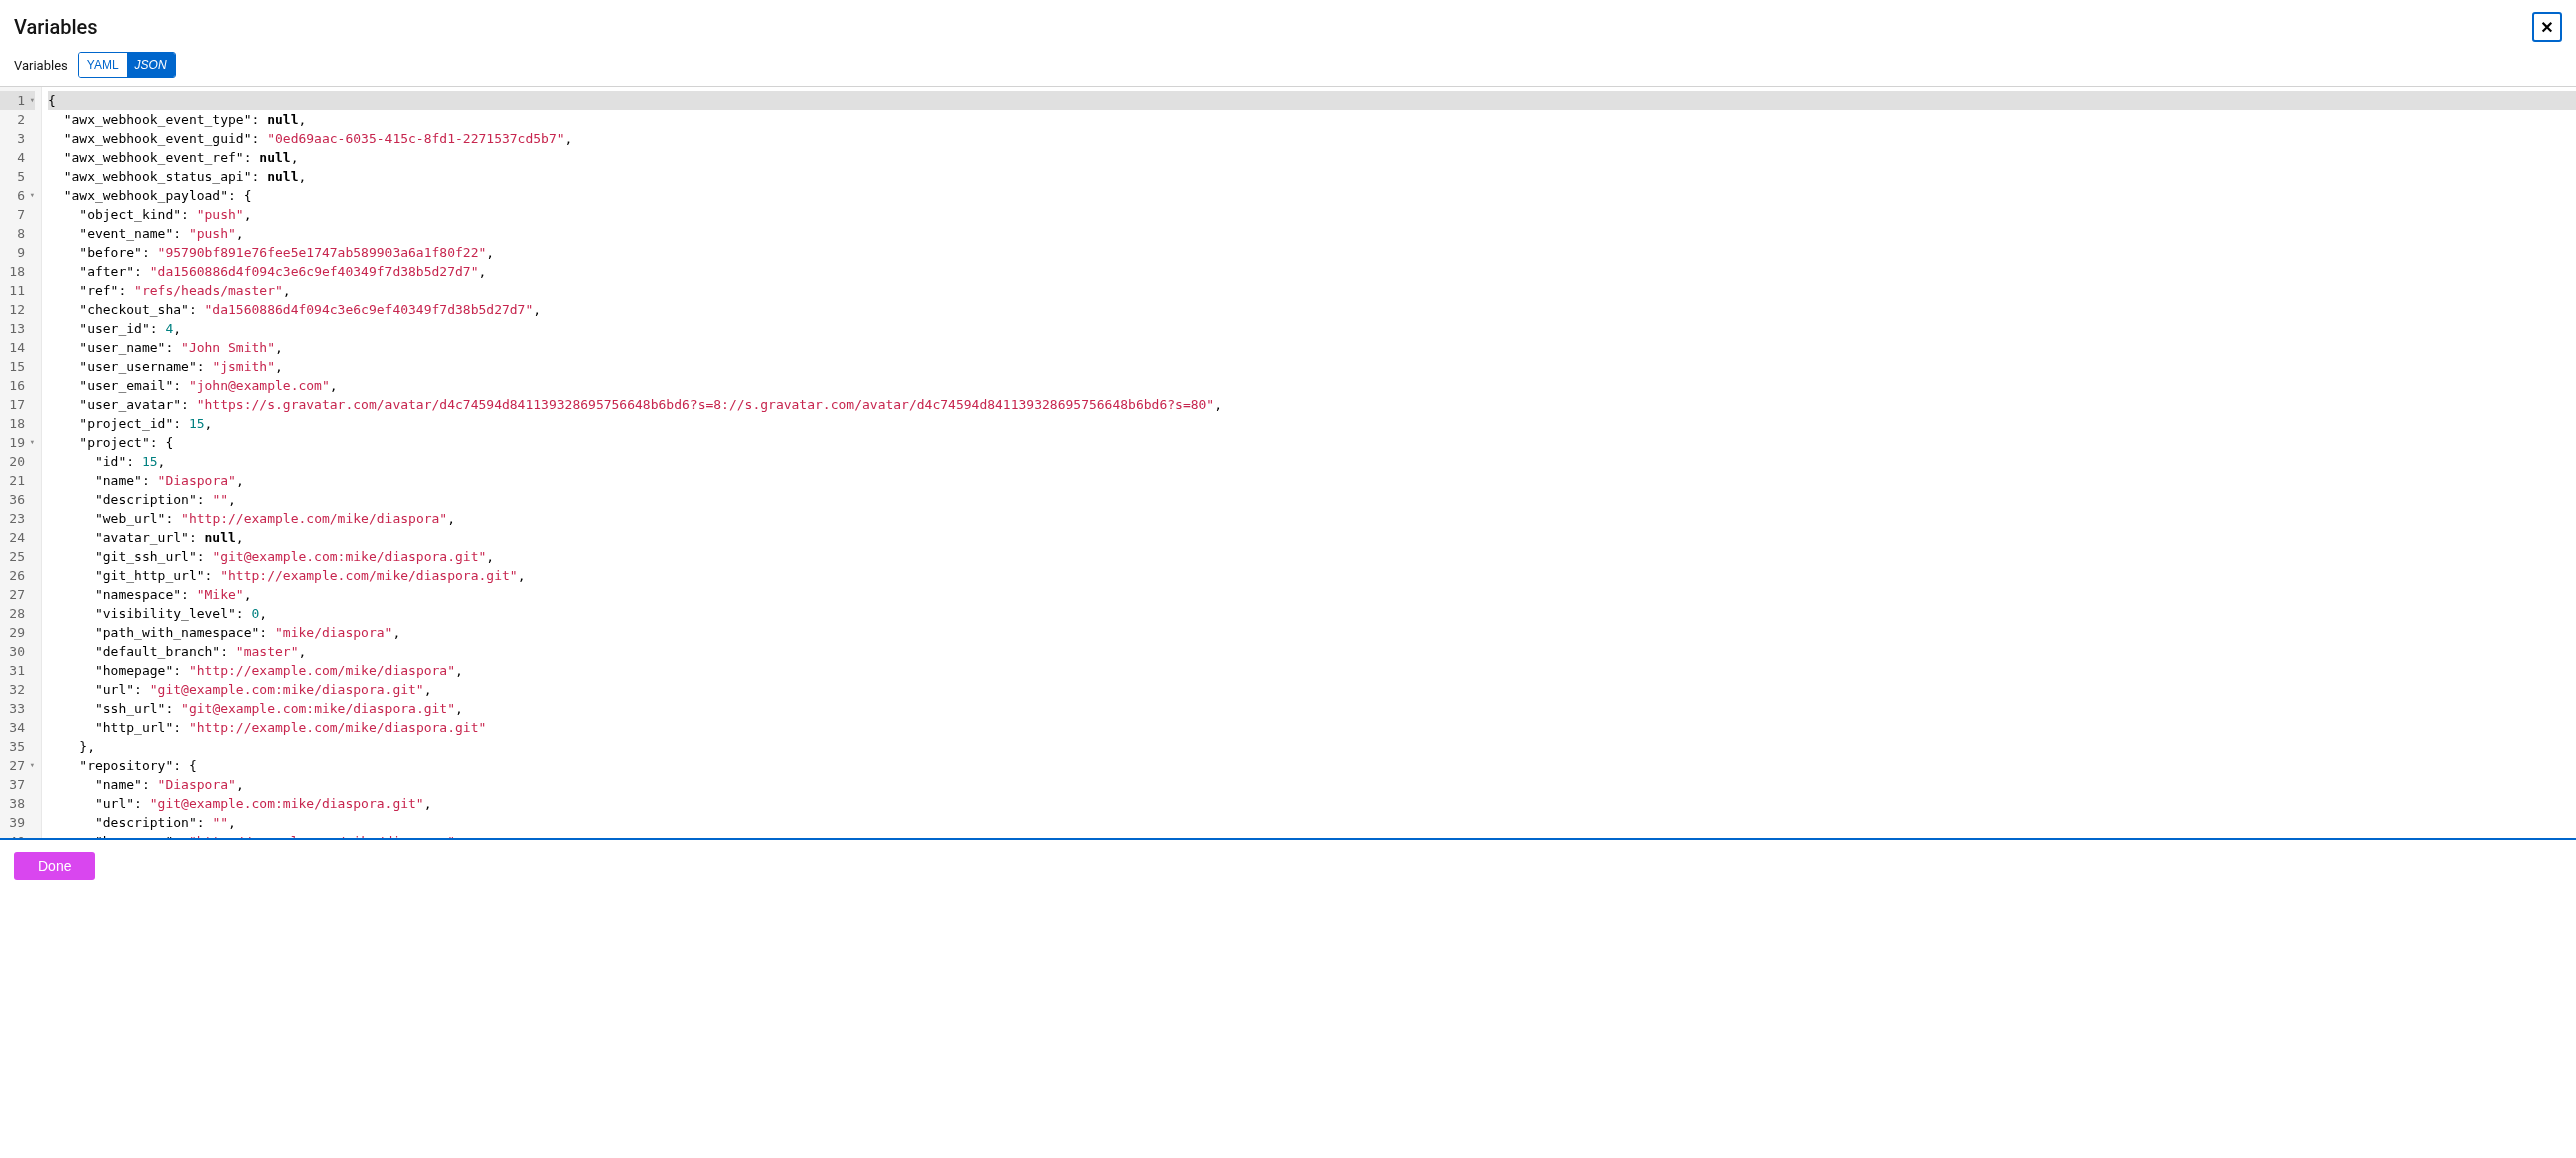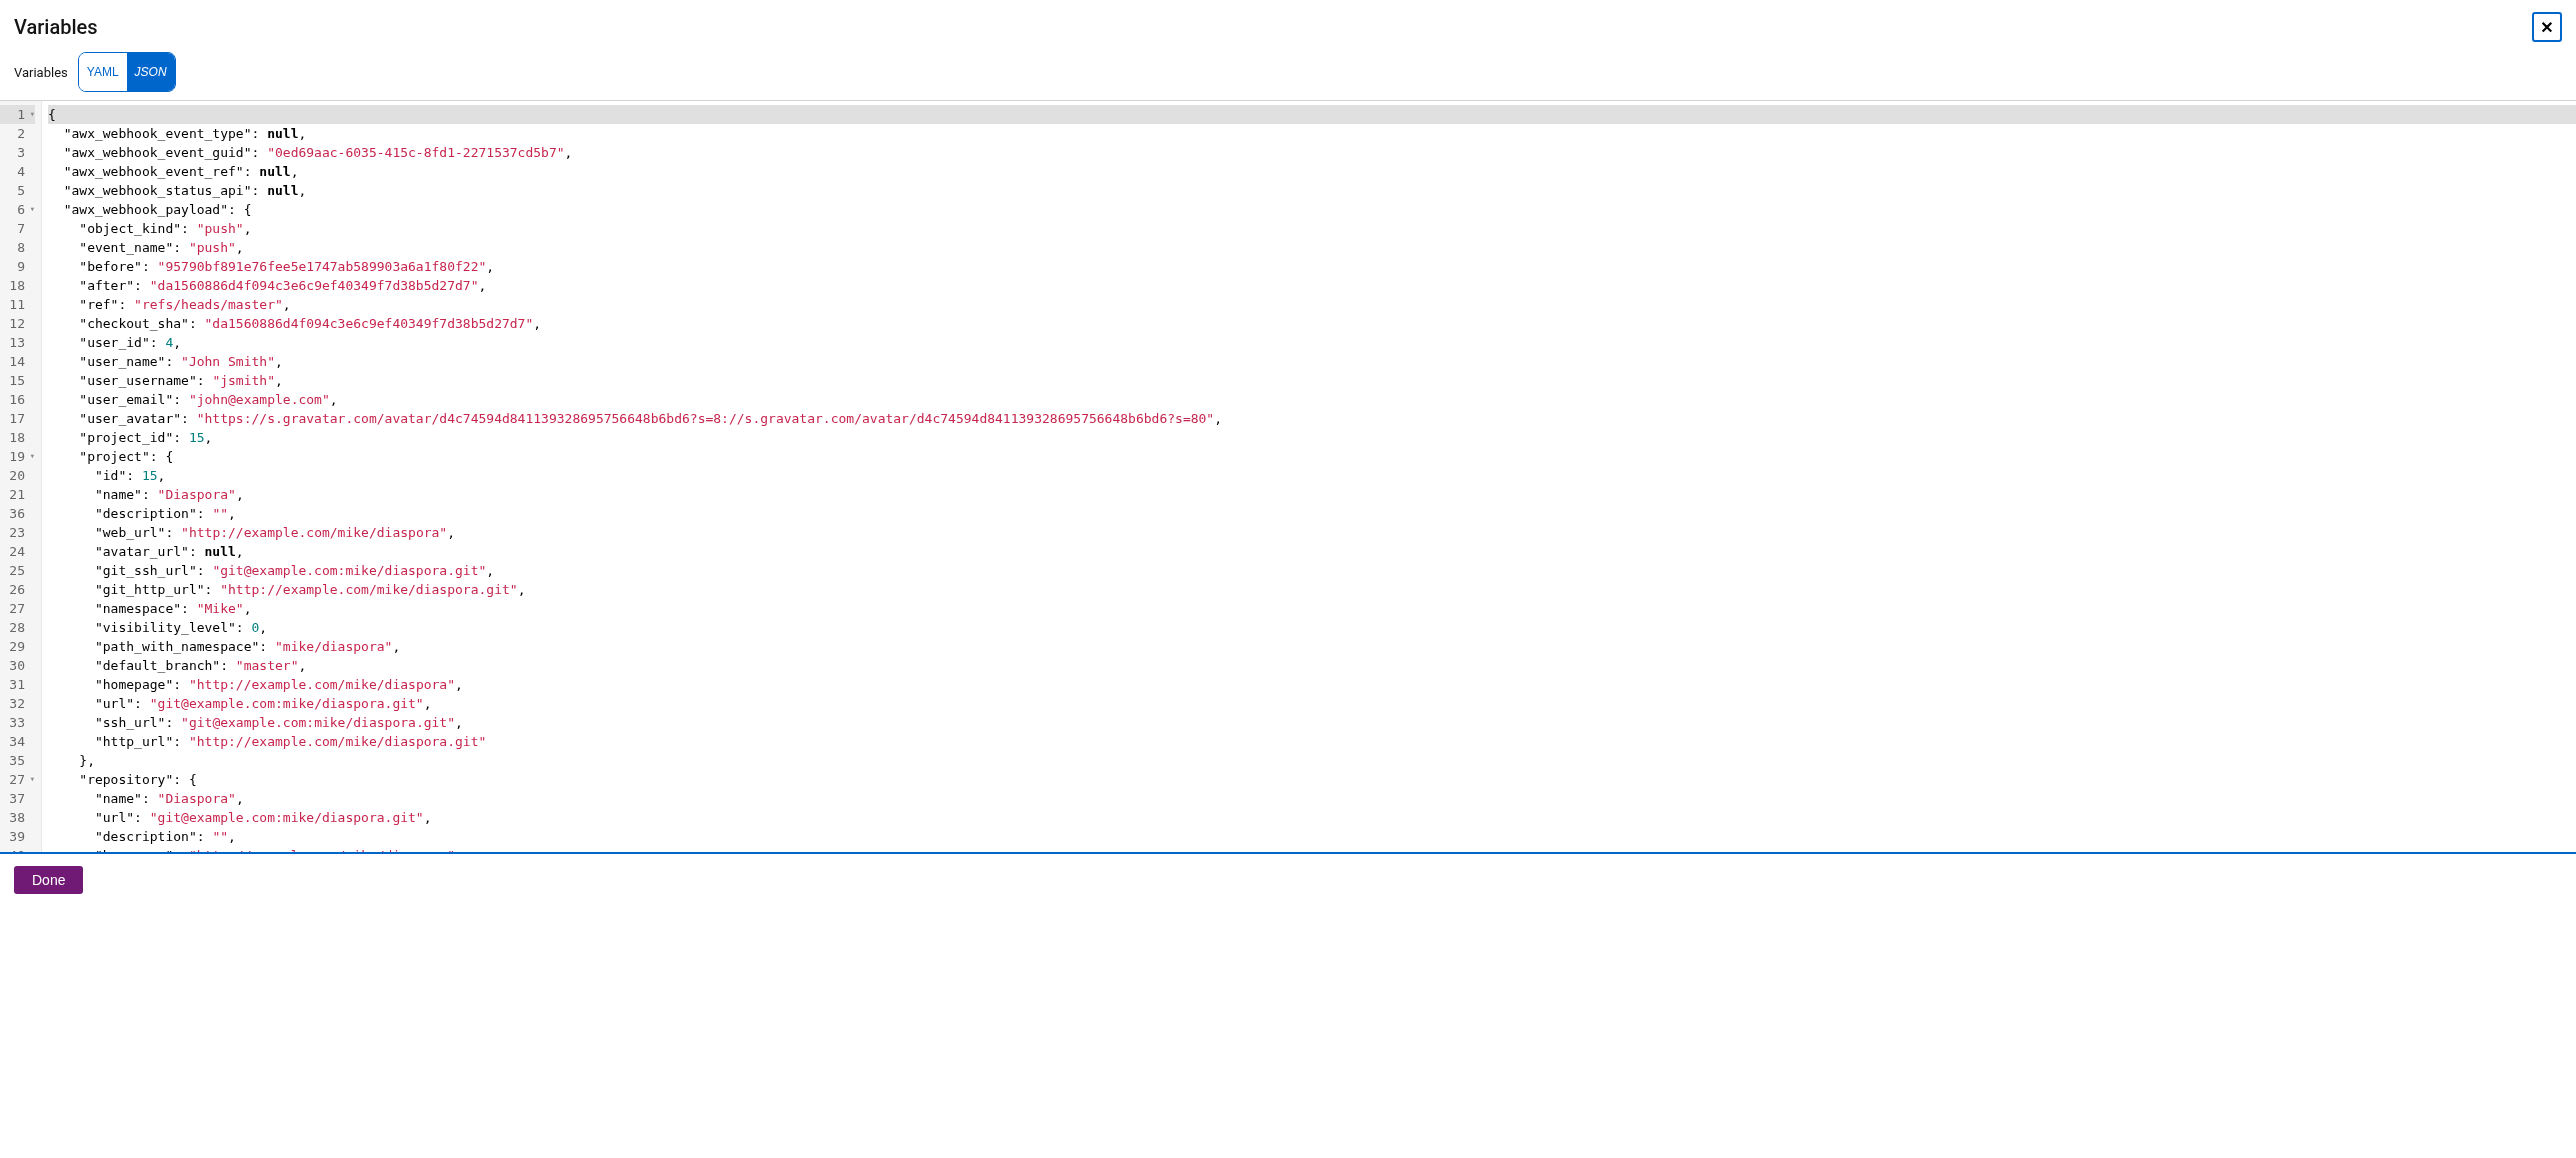--- a/index.html
+++ b/index.html
@@ -2,37 +2,37 @@
 <html><head>
 <meta charset="utf-8">
 <style>
 * { box-sizing: border-box; margin: 0; padding: 0; }
 body { font-family: -apple-system, BlinkMacSystemFont, "Segoe UI", Roboto, "Helvetica Neue", Arial, sans-serif; background: #fff; color: #151515; }
 .header { display: flex; justify-content: space-between; align-items: center; padding: 12px 14px 4px 14px; }
 .title { font-size: 20px; font-weight: 500; }
 .close-btn { width: 30px; height: 30px; border: 2px solid #0066cc; border-radius: 3px; background: #fff; display: flex; align-items: center; justify-content: center; cursor: pointer; font-size: 16px; font-weight: 700; }
 .toolbar { display: flex; align-items: center; padding: 6px 14px 8px 14px; gap: 10px; font-size: 13px; }
 .toolbar-label { font-size: 13px; }
-.toggle-group { display: inline-flex; border: 1px solid #0066cc; border-radius: 8px; overflow: hidden; height: 40px; }
+.toggle-group { display: inline-flex; border: 1px solid #0066cc; border-radius: 3px; overflow: hidden; height: 26px; }
 .toggle-btn { padding: 0 8px; font-size: 12px; background: #fff; color: #0066cc; border: none; cursor: pointer; }
 .toggle-btn.active { background: #0066cc; color: #fff; font-style: italic; }
 .editor-wrap { border-top: 1px solid #d2d2d2; border-bottom: 2px solid #0066cc; }
 .editor { display: flex; font-family: "Menlo", "Monaco", "Consolas", monospace; font-size: 13px; line-height: 19px; height: 751px; overflow: hidden; }
 .gutter { background: #f5f5f5; color: #666; text-align: right; padding: 4px 6px 4px 0; user-select: none; min-width: 42px; border-right: 1px solid #e8e8e8; }
 .gutter .ln { position: relative; padding-right: 10px; }
 .gutter .fold::after { content: "▸"; position: absolute; right: 0; top: 0; font-size: 9px; transform: rotate(90deg); color: #888; }
 .gutter .l1 { background: #e0e0e0; }
 .code { padding: 4px 0 4px 6px; white-space: pre; flex: 1; }
 .code .row.l1 { background: #e0e0e0; }
 .s { color: #c7254e; } 
 .k { color: #000; }     
 .n { color: #008080; }  
 .nl { color: #000; font-weight: bold; }    
 .footer { padding: 12px 14px; }
-.done-btn { background: #701a75; color: #fff; border: none; padding: 6px 18px; font-size: 14px; border-radius: 3px; cursor: pointer; }
+.done-btn { background: #d946ef; color: #fff; border: none; padding: 6px 24px; font-size: 14px; border-radius: 3px; cursor: pointer; }
 </style>
 </head>
 <body>
 
 <div class="header">
   <div class="title">Variables</div>
   <button class="close-btn">
     <span>✕</span>
   </button>
 </div>

